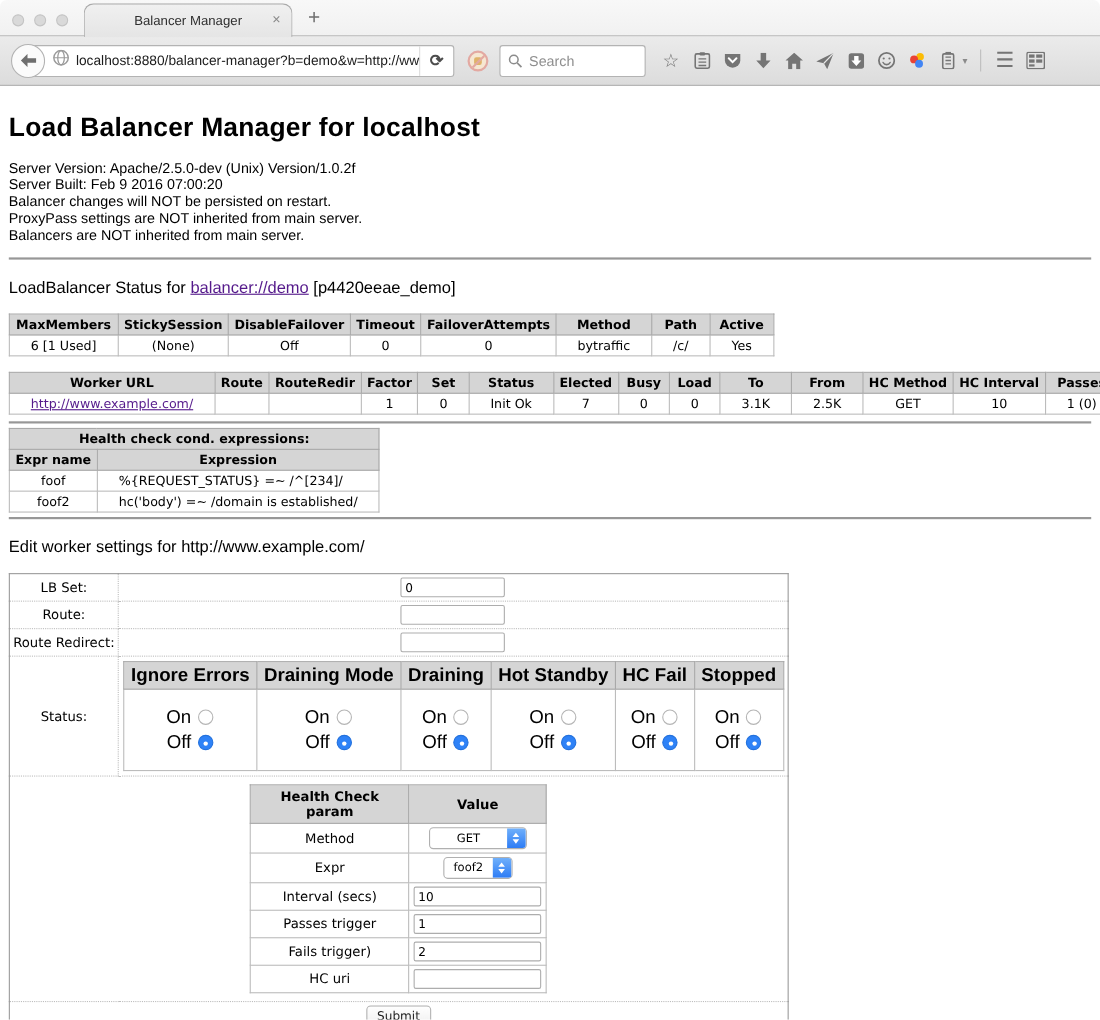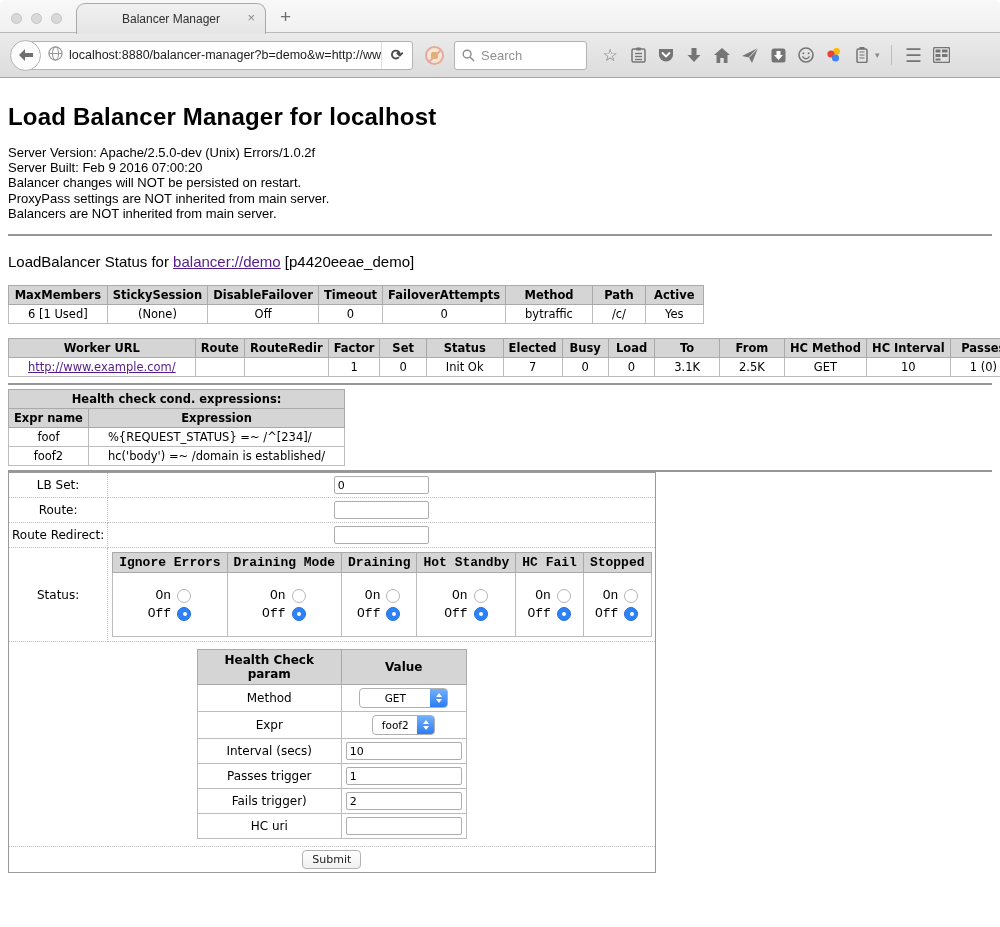--- a/index.html
+++ b/index.html
@@ -67,21 +67,21 @@
   .txt-input { border:1px solid #adadad; border-radius:2px; height:18px; font-size:11px; padding:0 3px;
                font-family:"DejaVu Sans",sans-serif; background:#fff; }
   .w95 { width:95px; }
   .numwrap { display:inline-flex; align-items:center; border:2px solid #555; background:#fff; height:21px; width:102px; padding:0 1px 0 3px; }
   .numwrap input { border:none; outline:none; flex:1; width:60px; font-size:11px; font-family:"DejaVu Sans",sans-serif; }
   .spinner { width:12px; height:15px; border:1px solid #8e8e8e; background:#f1f1f1; display:flex; flex-direction:column; align-items:center; justify-content:center; gap:1px; flex:none; }
   .spinner i { width:0; height:0; border-left:3px solid transparent; border-right:3px solid transparent; }
   .spin-up { border-bottom:3px solid #666; }
   .spin-dn { border-top:3px solid #666; }
 
-  table.status-table { border-collapse:collapse; font-family:Liberation Mono, monospace; font-size:13px; margin:1px 0 1px 1px; }
+  table.status-table { border-collapse:collapse; font-family:Liberation Sans, sans-serif; font-size:17px; margin:1px 0 1px 1px; }
   table.status-table th { background:#d5d5d5; border:1px solid #a9a9a9; padding:2px 6px; white-space:nowrap; }
   table.status-table td { border:1px solid #bcbcbc; padding:15px 6px; }
   .oo-grid { display:grid; grid-template-columns:auto 15px; gap:3px 6px; justify-content:center; align-items:center; }
   .oo-grid .lbl { text-align:right; }
   .radio { width:14px; height:14px; border-radius:50%; border:1px solid #b5b5b5; background:#fff; display:inline-block; }
   .radio.on { background:#2e82f7; border-color:#2371dd; position:relative; }
   .radio.on::after { content:""; position:absolute; left:4.5px; top:4.5px; width:4px; height:4px; border-radius:50%; background:#fff; }
 
   table.hc-table { border-collapse:collapse; font-family:"DejaVu Sans",sans-serif; font-size:12px; margin:4px auto; width:270px; }
   table.hc-table th { background:#d5d5d5; border:1px solid #a9a9a9; padding:3px 6px; }
@@ -224,21 +224,21 @@
             <rect x="2.5" y="11.5" width="5" height="2" fill="#757575"></rect>
           </svg>
       </span>
     </div>
   </div>
 
   <div class="content">
     <h1 class="pagetitle">Load Balancer Manager for localhost</h1>
 
     <div class="server-info">
-        <div>Server Version: Apache/2.5.0-dev (Unix) Errors/1.0.2f</div>
+        <div>Server Version: Apache/2.5.0-dev (Unix) Version/1.0.2f</div>
         <div>Server Built: Feb 9 2016 07:00:20</div>
         <div>Balancer changes will NOT be persisted on restart.</div>
         <div>ProxyPass settings are NOT inherited from main server.</div>
         <div>Balancers are NOT inherited from main server.</div>
       </div>
 
     <hr class="rule">
 
     <h3 class="sect">
       <span>LoadBalancer Status for </span><a href="#">balancer://demo</a><span> [p4420eeae_demo]</span>
@@ -329,20 +329,21 @@
           </tr>
           <tr>
             <td>foof2</td>
             <td class="expr-val">hc('body') =~ /domain is established/</td>
           </tr>
         </tbody>
       </table>
 
     <hr class="rule" style="margin-top:4px;">
 
+    <h3 class="sect">Edit worker settings for http://www.example.com/</h3>
 
     <form>
       <table class="form-table">
         <tbody>
           <tr>
             <td class="flabel">LB Set:</td>
             <td><input class="txt-input w95" type="text" value="0" style=""></td>
           </tr>
           <tr>
             <td class="flabel">Route:</td>

